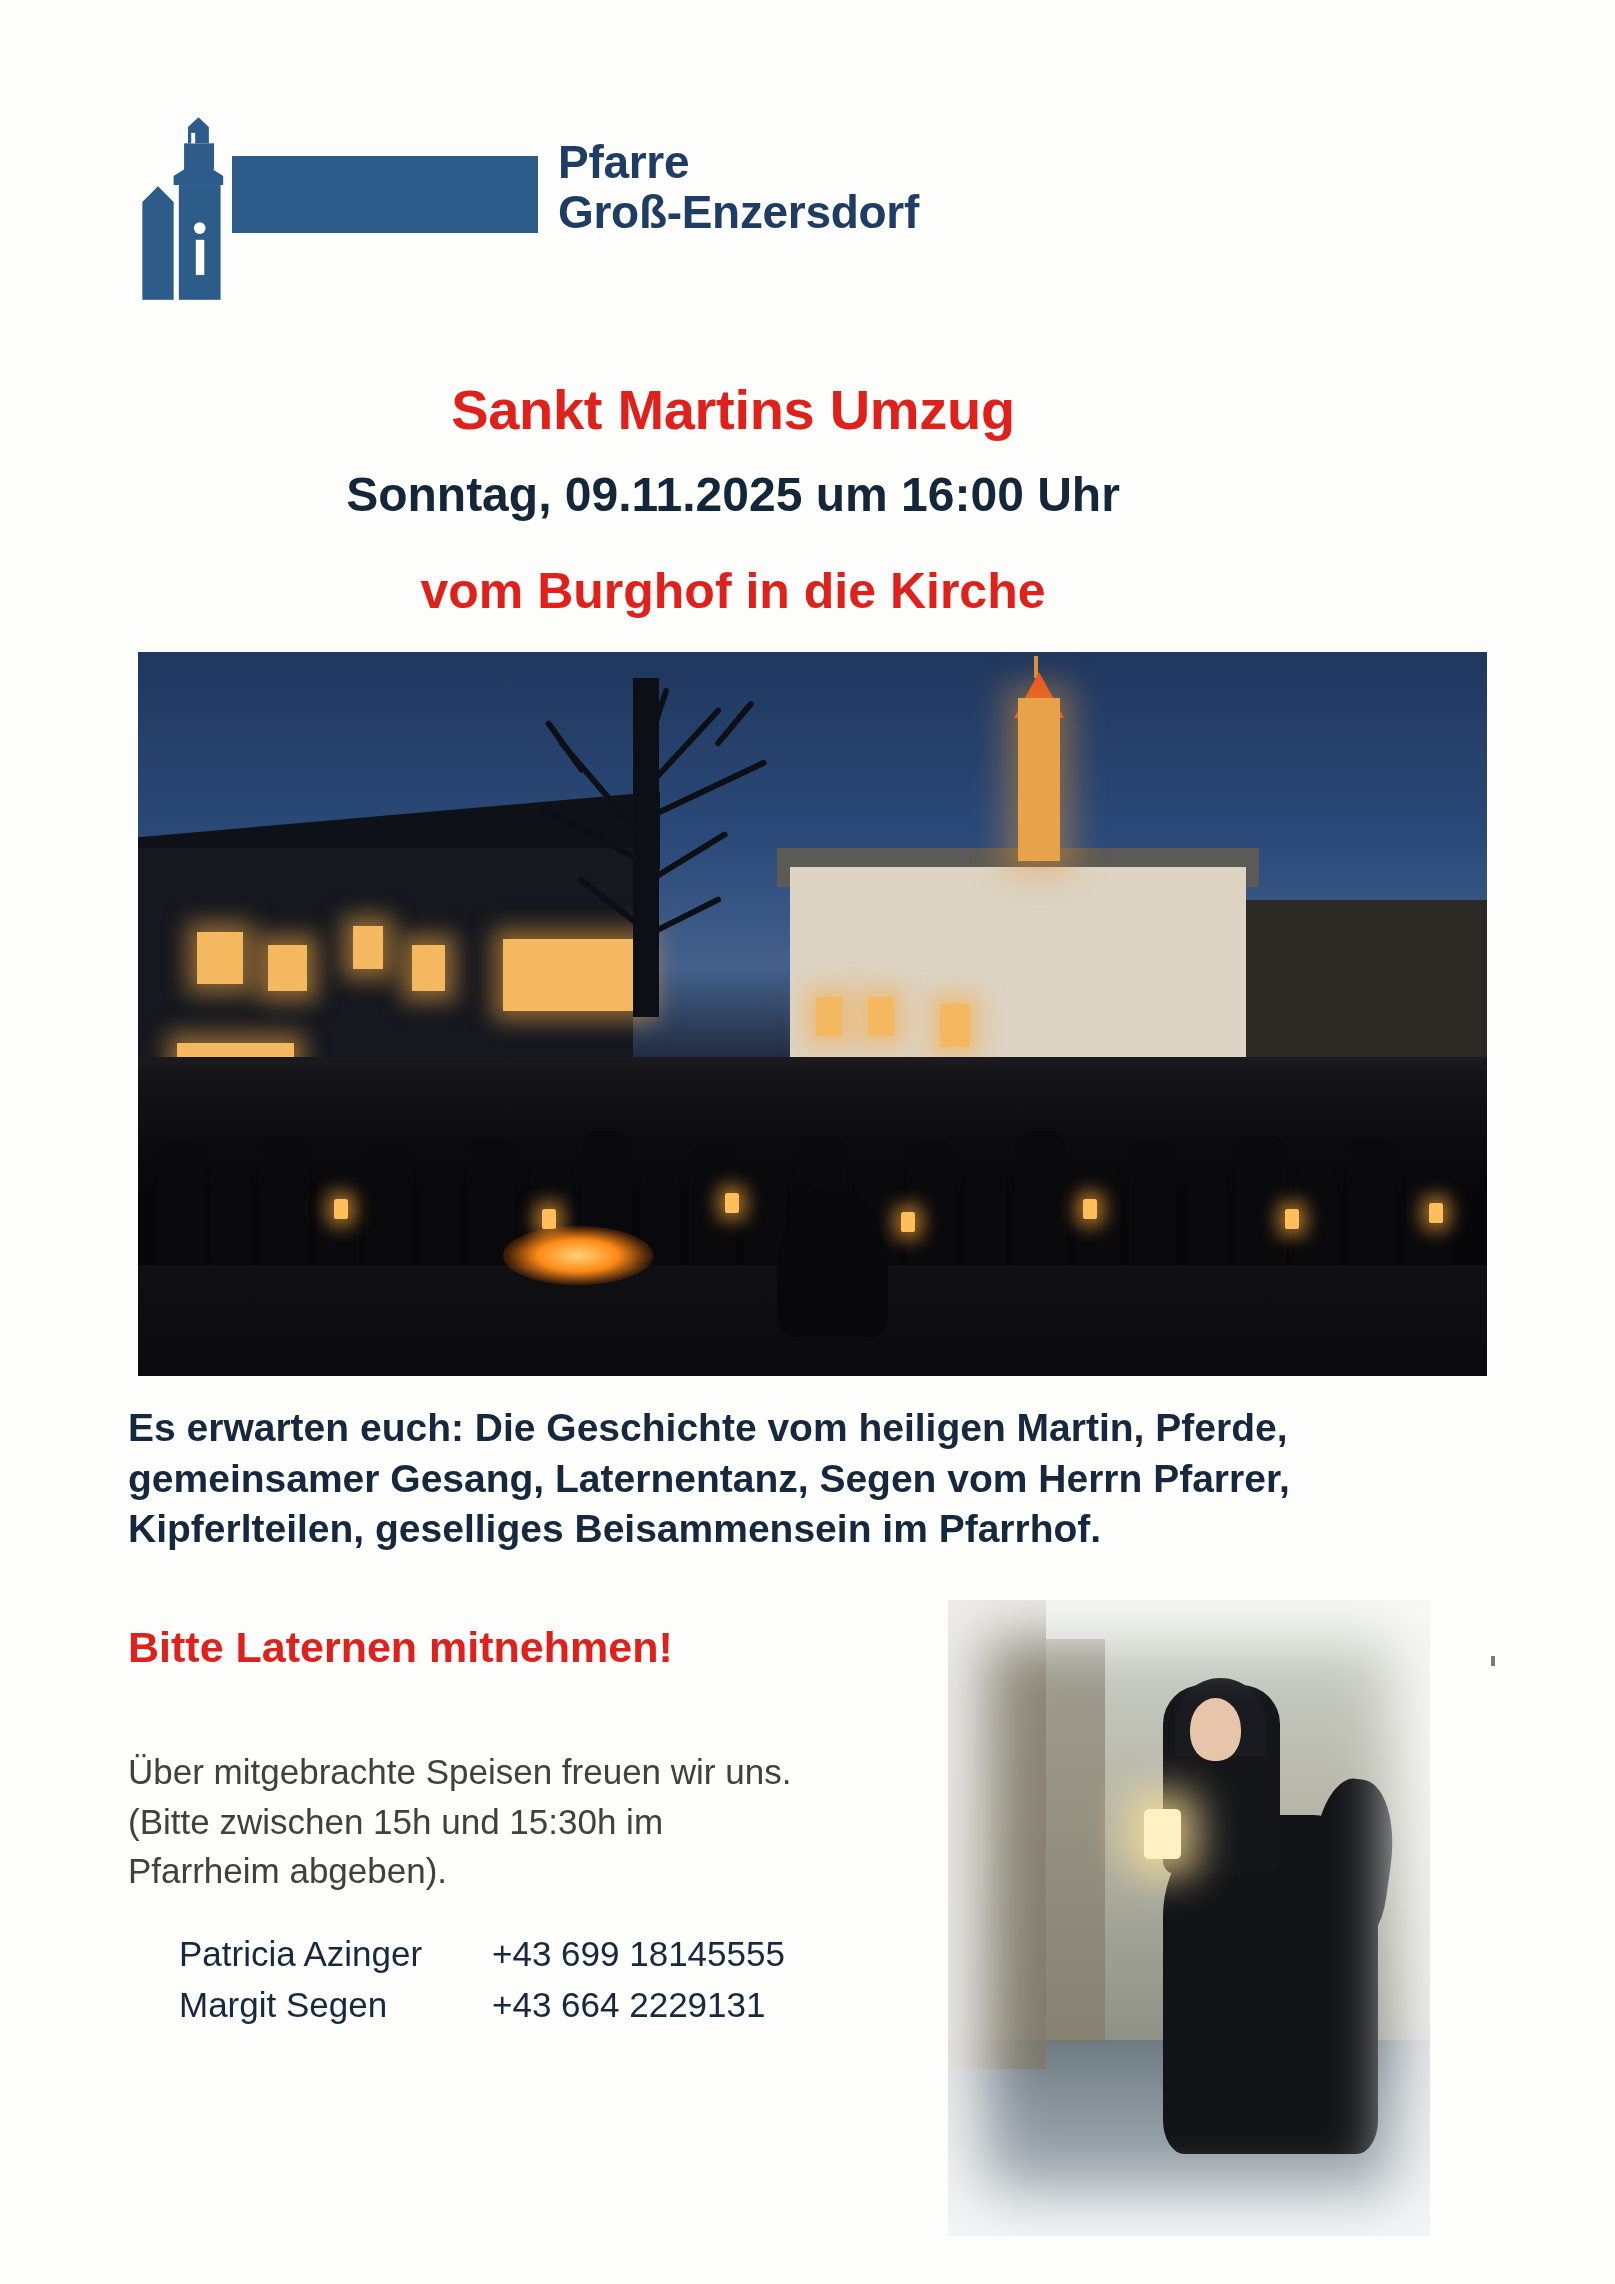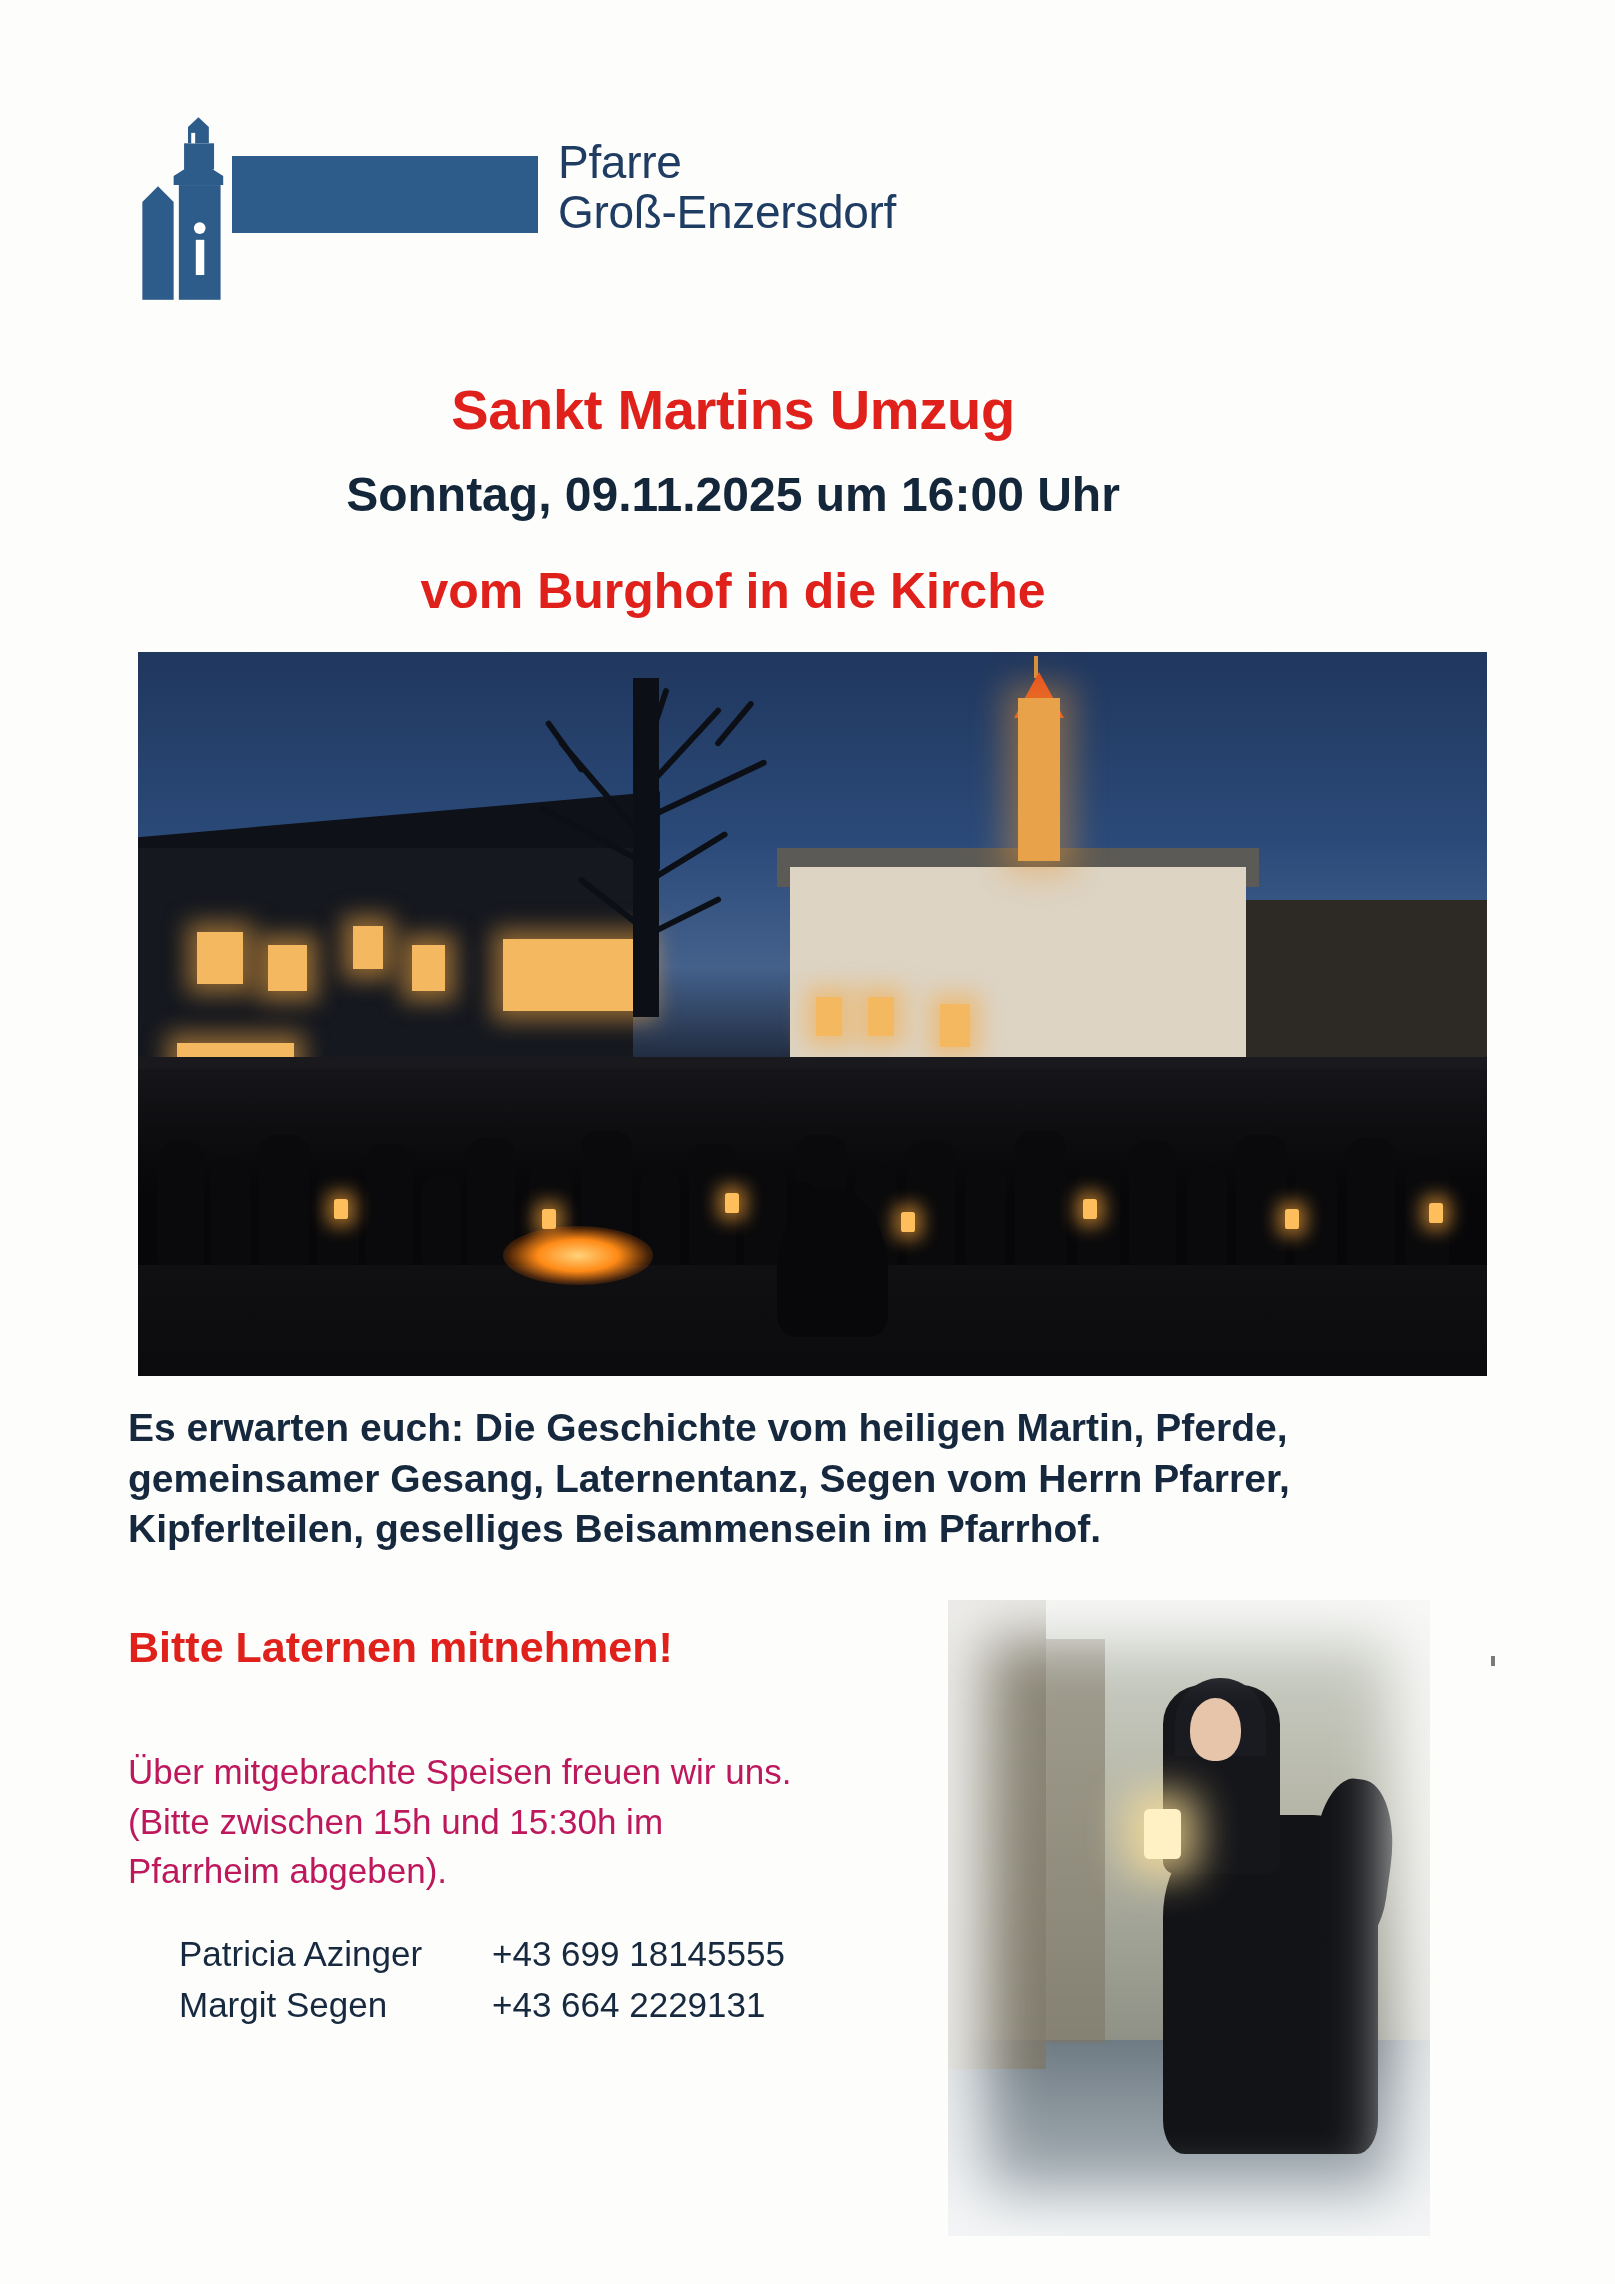--- a/index.html
+++ b/index.html
@@ -50,21 +50,21 @@
     left: 0;
     top: 0;
     width: 163px;
     height: 196px;
   }
   .logo-text {
     position: absolute;
     left: 430px;
     top: 34px;
     font-size: 46px;
-    font-weight: normal;
+    font-weight: bold;
     line-height: 1.08;
     color: #1f3c63;
     letter-spacing: -0.3px;
   }
   .logo-text .l2 { display: block; }
 
   .fb-link {
     position: absolute;
     left: 973px;
     top: 110px;
@@ -244,21 +244,21 @@
     font-weight: bold;
     color: #e0201b;
   }
   .notes {
     position: absolute;
     left: 128px;
     top: 1747px;
     width: 828px;
     font-size: 35px;
     line-height: 1.42;
-    color: #be185d;
+    color: #404040;
   }
   .contacts {
     position: absolute;
     left: 163px;
     top: 1929px;
     width: 815px;
     font-size: 35px;
     line-height: 1.45;
     color: #17293e;
   }

